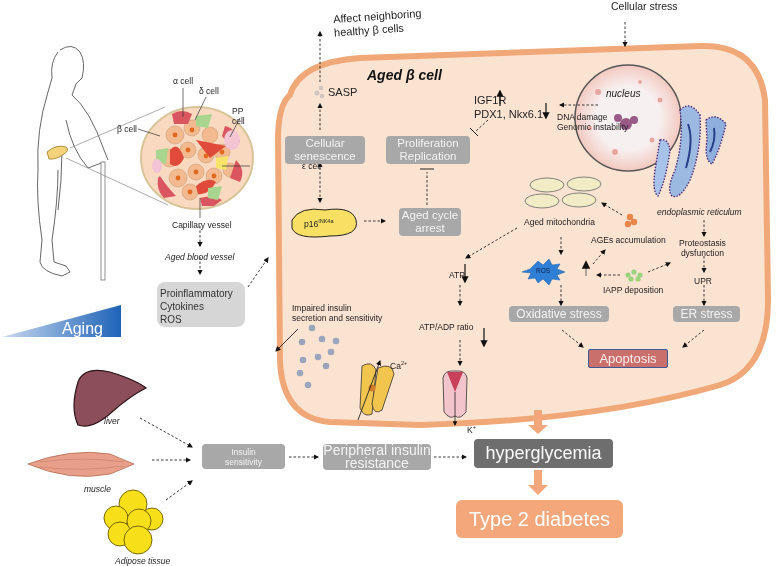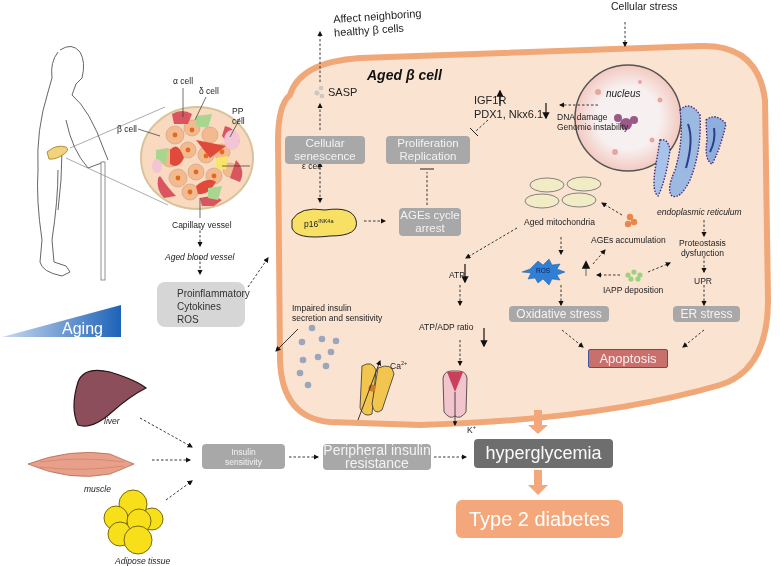--- a/index.html
+++ b/index.html
@@ -268,41 +268,41 @@
 
 <div class="lbl lbl-sm" style="left:173px;top:76px;">α cell</div>
 <div class="lbl lbl-sm" style="left:199px;top:86px;">δ cell</div>
 <div class="lbl lbl-sm" style="left:232px;top:106px;">PP</div>
 <div class="lbl lbl-sm" style="left:232px;top:116px;">cell</div>
 <div class="lbl lbl-sm" style="left:117px;top:124px;">β cell</div>
 <div class="lbl lbl-sm" style="left:256px;top:161px;margin-left:46px;">ε cell</div>
 <div class="lbl lbl-sm" style="left:172px;top:220px;">Capillary vessel</div>
 <div class="lbl lbl-sm" style="left:165px;top:252px;font-style:italic;">Aged blood vessel</div>
 
-<div class="gbox-light" style="left:157px;top:282px;width:88px;height:45px;padding:5px 20px;">
+<div class="gbox-light" style="left:157px;top:282px;width:88px;height:45px;padding:5px 3px;">
   <div>Proinflammatory</div>
   <div>Cytokines</div>
   <div>ROS</div>
 </div>
 <div class="lbl" style="left:62px;top:320px;font-size:16px;line-height:18px;color:#fff;">Aging</div>
 
 <div class="title-cell" style="left:367px;top:67px;">Aged β cell</div>
 <div class="lbl" style="left:328px;top:86px;font-size:11px;">SASP</div>
 
 <div class="gbox" style="left:386px;top:136px;width:84px;height:28px;flex-direction:column;font-size:11.5px;line-height:13px;">
   <span>Proliferation</span>
   <span>Replication</span>
 </div>
 <div class="gbox" style="left:285px;top:136px;width:80px;height:28px;flex-direction:column;font-size:11.5px;line-height:13px;">
   <span>Cellular</span>
   <span>senescence</span>
 </div>
 <div class="lbl lbl-sm" style="left:304px;top:216px;"><span>p16</span><sup style="font-size:5.5px;">INK4a</sup></div>
 <div class="gbox" style="left:399px;top:208px;width:62px;height:28px;flex-direction:column;font-size:11.5px;line-height:13px;">
-  <span>AGEs cycle</span>
+  <span>Aged cycle</span>
   <span>arrest</span>
 </div>
 
 <div class="lbl" style="left:474px;top:94px;font-size:11px;">IGF1R</div>
 <div class="lbl" style="left:474px;top:108px;font-size:11px;">PDX1, Nkx6.1</div>
 <div class="lbl it" style="left:606px;top:88px;font-size:10px;">nucleus</div>
 <div class="lbl lbl-sm" style="left:557px;top:112px;">DNA damage</div>
 <div class="lbl lbl-sm" style="left:557px;top:122px;">Genomic  instability</div>
 
 <div class="lbl lbl-sm" style="left:524px;top:217px;">Aged mitochondria</div>

